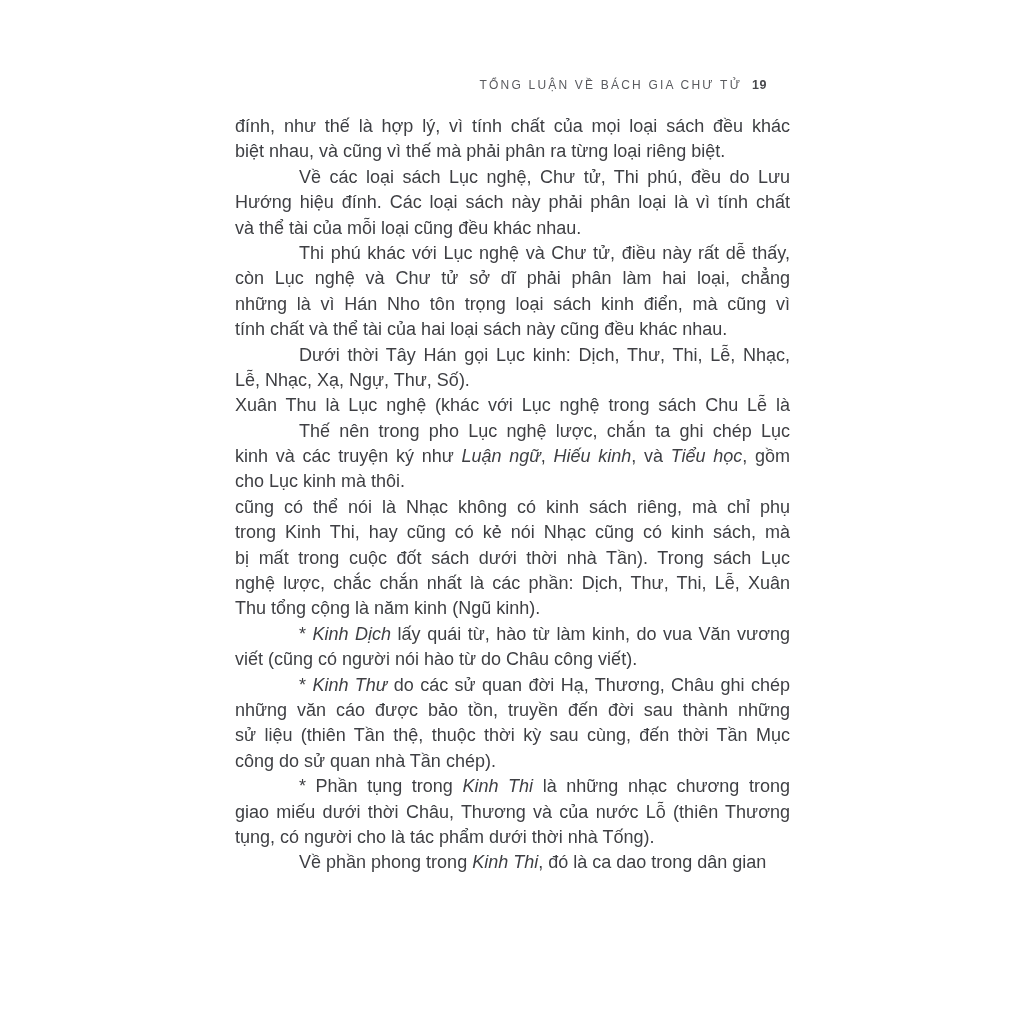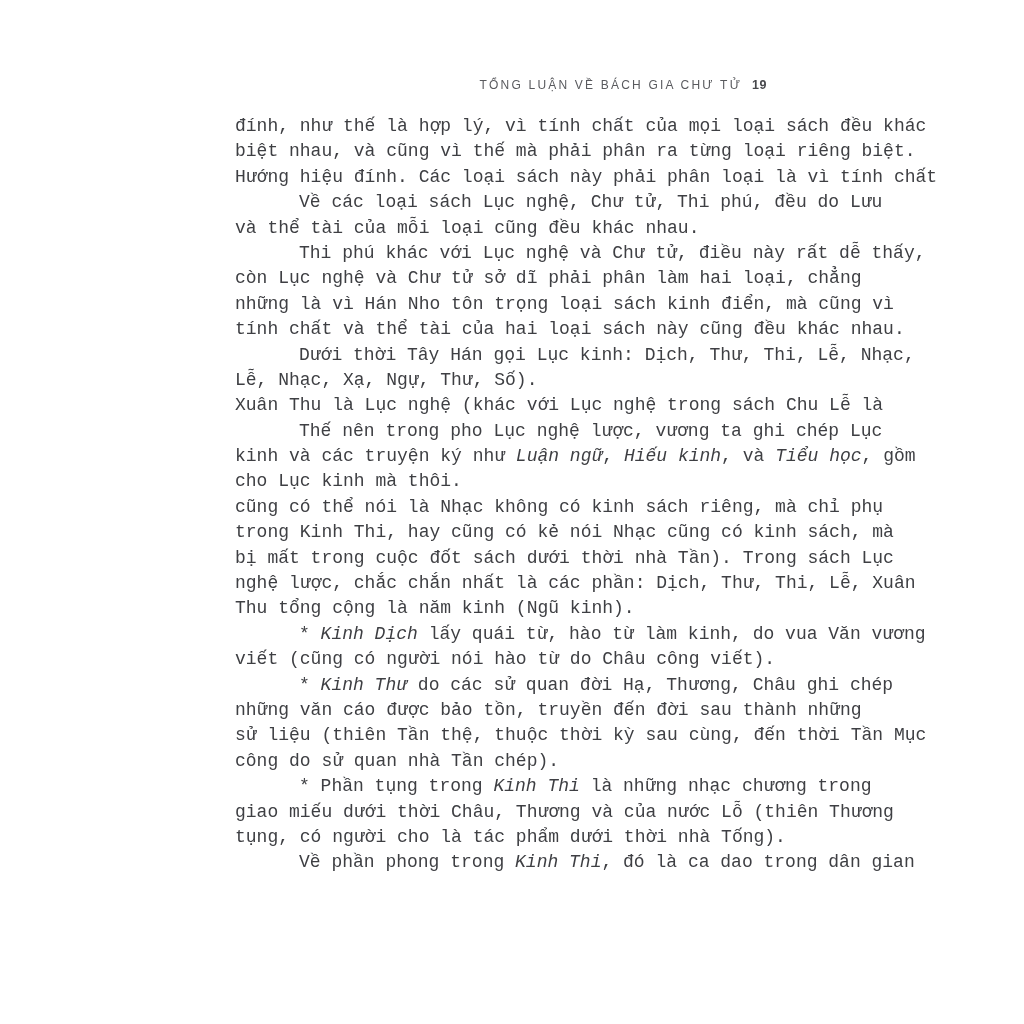--- a/index.html
+++ b/index.html
@@ -38,21 +38,21 @@
     position: absolute;
     left: 235px;
     top: 114px;
     width: 555px;
   }
   .para {
     margin: 0;
     padding: 0;
   }
   .line {
-    font-family: Liberation Mono, monospace;
+    font-family: Liberation Sans, sans-serif;
     font-size: 18px;
     line-height: 25.4px;
     height: 25.4px;
     color: var(--body-text, #3e3f43);
     text-align: justify;
     text-align-last: justify;
     white-space: nowrap;
   }
   .line.last {
     text-align-last: left;
@@ -70,37 +70,37 @@
 <div class="page-header">
   <span>TỔNG LUẬN VỀ BÁCH GIA CHƯ TỬ</span><span class="page-number">19</span>
 </div>
 
 <div class="text-block">
     <div class="para">
       <div class="line"><span>đính, như thế là hợp lý, vì tính chất của mọi loại sách đều khác</span></div>
       <div class="line last"><span>biệt nhau, và cũng vì thế mà phải phân ra từng loại riêng biệt.</span></div>
     </div>
     <div class="para">
+      <div class="line indent"><span>Về các loại sách Lục nghệ, Chư tử, Thi phú, đều do Lưu</span></div>
       <div class="line"><span>Hướng hiệu đính. Các loại sách này phải phân loại là vì tính chất</span></div>
-      <div class="line indent"><span>Về các loại sách Lục nghệ, Chư tử, Thi phú, đều do Lưu</span></div>
       <div class="line last"><span>và thể tài của mỗi loại cũng đều khác nhau.</span></div>
     </div>
     <div class="para">
       <div class="line indent"><span>Thi phú khác với Lục nghệ và Chư tử, điều này rất dễ thấy,</span></div>
       <div class="line"><span>còn Lục nghệ và Chư tử sở dĩ phải phân làm hai loại, chẳng</span></div>
       <div class="line"><span>những là vì Hán Nho tôn trọng loại sách kinh điển, mà cũng vì</span></div>
       <div class="line last"><span>tính chất và thể tài của hai loại sách này cũng đều khác nhau.</span></div>
     </div>
     <div class="para">
       <div class="line indent"><span>Dưới thời Tây Hán gọi Lục kinh: Dịch, Thư, Thi, Lễ, Nhạc,</span></div>
       <div class="line last"><span>Lễ, Nhạc, Xạ, Ngự, Thư, Số).</span></div>
       <div class="line"><span>Xuân Thu là Lục nghệ (khác với Lục nghệ trong sách Chu Lễ là</span></div>
     </div>
     <div class="para">
-      <div class="line indent"><span>Thế nên trong pho Lục nghệ lược, vương ta ghi chép Lục</span></div>
+      <div class="line indent"><span>Thế nên trong pho Lục nghệ lược, chắn ta ghi chép Lục</span></div>
       <div class="line"><span>kinh và các truyện ký như </span><span class="italic">Luận ngữ</span><span>, </span><span class="italic">Hiếu kinh</span><span>, và </span><span class="italic">Tiểu học</span><span>, gồm</span></div>
       <div class="line last"><span>cho Lục kinh mà thôi.</span></div>
     </div>
     <div class="para">
       <div class="line"><span>cũng có thể nói là Nhạc không có kinh sách riêng, mà chỉ phụ</span></div>
       <div class="line"><span>trong Kinh Thi, hay cũng có kẻ nói Nhạc cũng có kinh sách, mà</span></div>
       <div class="line"><span>bị mất trong cuộc đốt sách dưới thời nhà Tần). Trong sách Lục</span></div>
       <div class="line"><span>nghệ lược, chắc chắn nhất là các phần: Dịch, Thư, Thi, Lễ, Xuân</span></div>
       <div class="line last"><span>Thu tổng cộng là năm kinh (Ngũ kinh).</span></div>
     </div>

